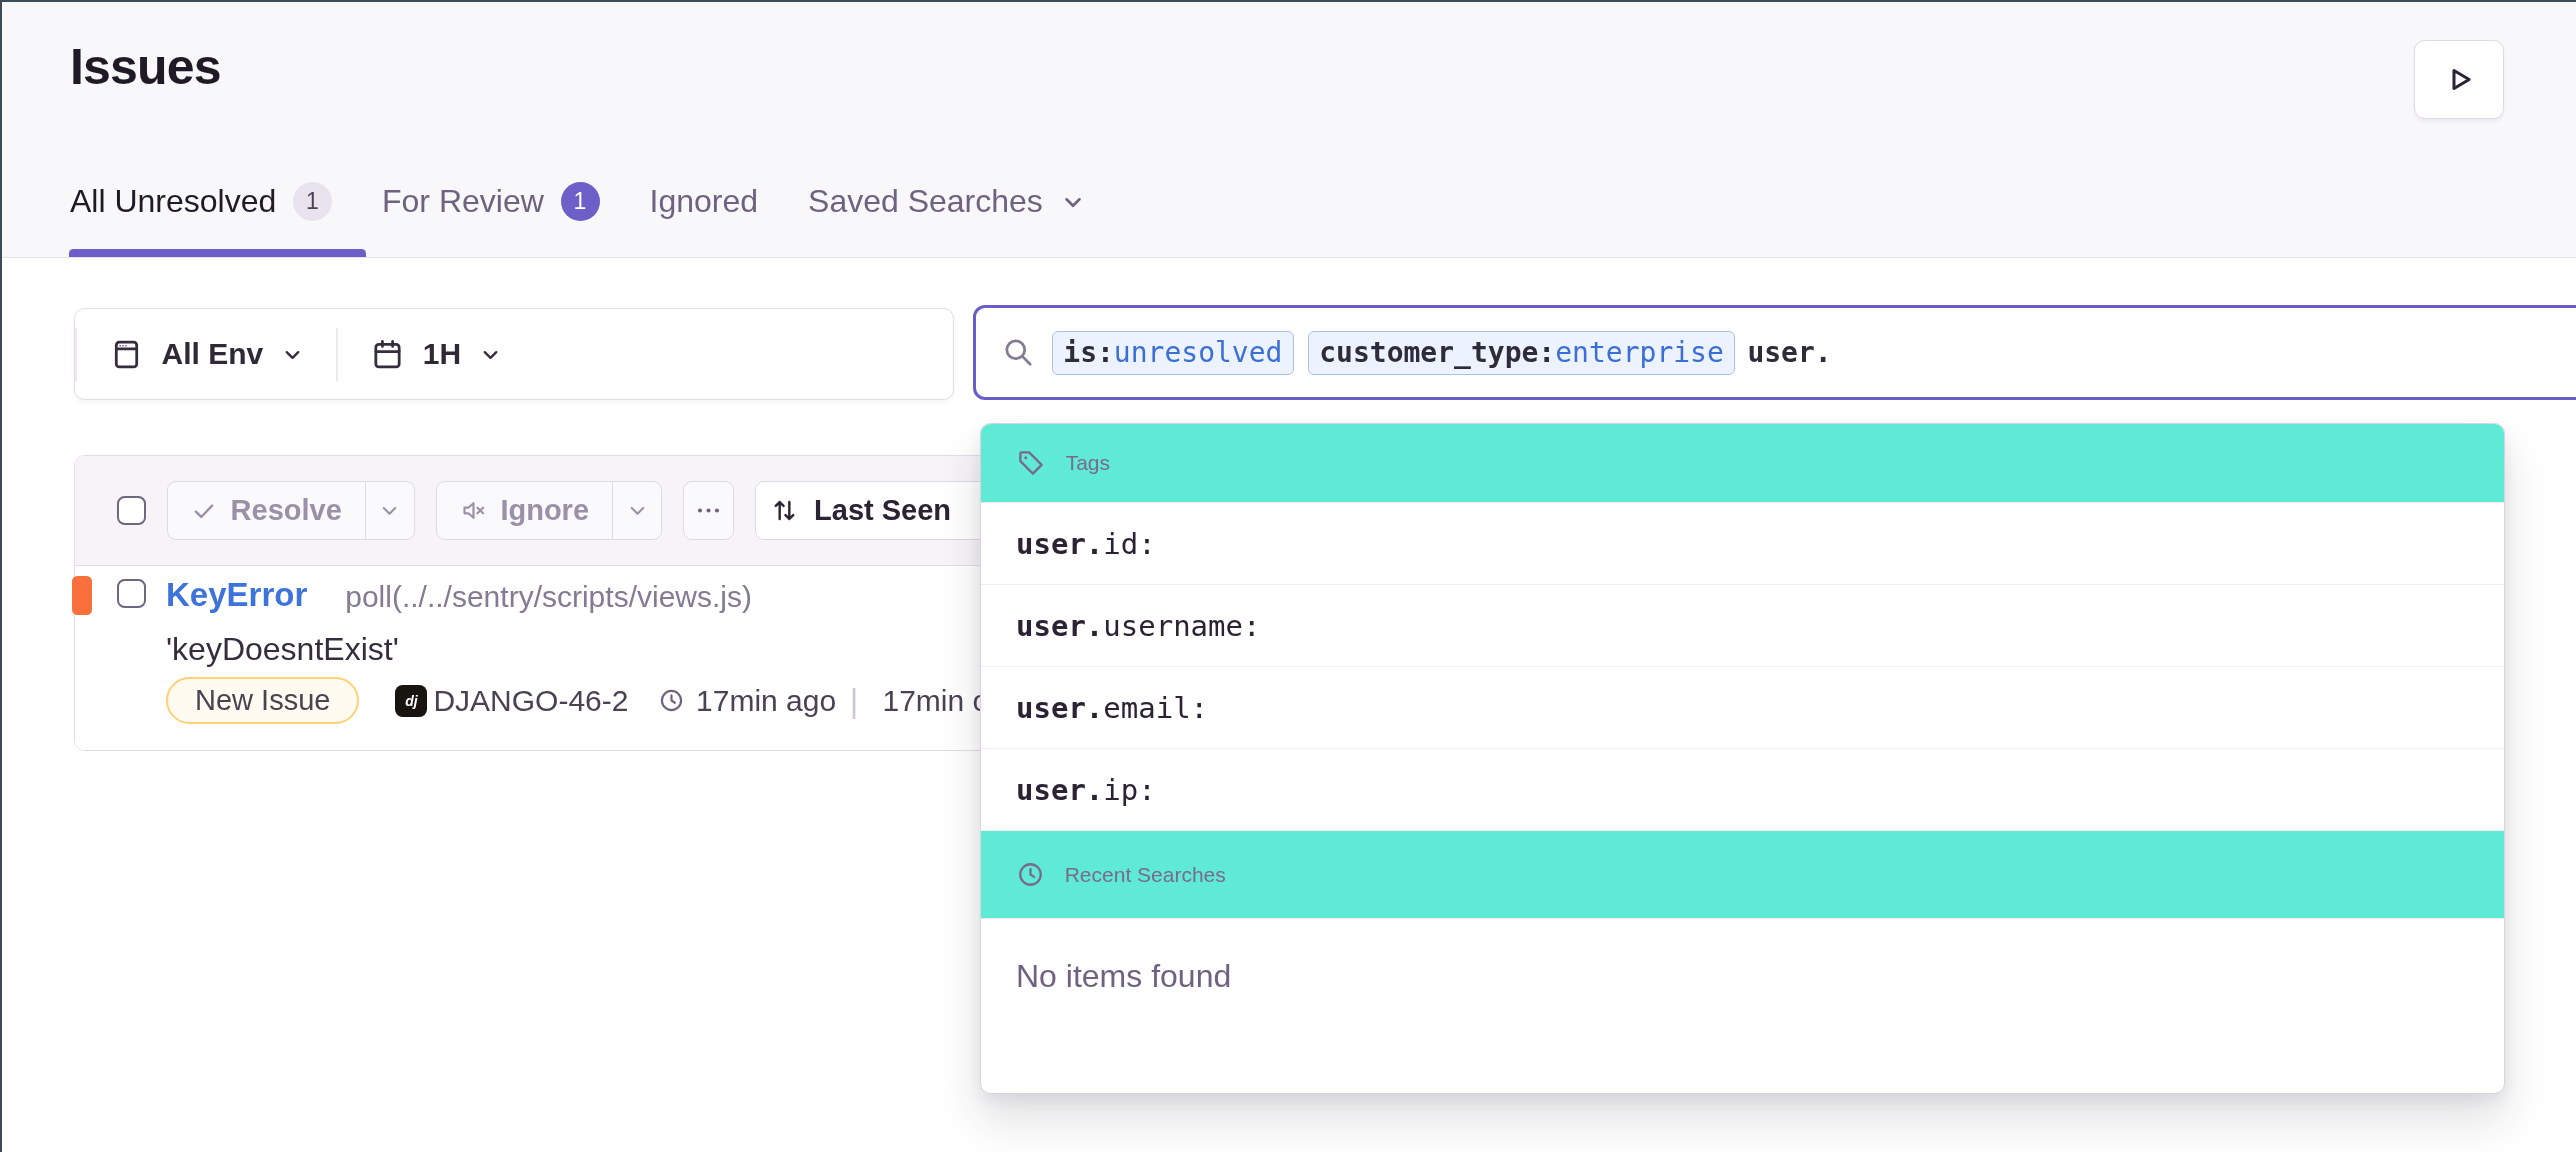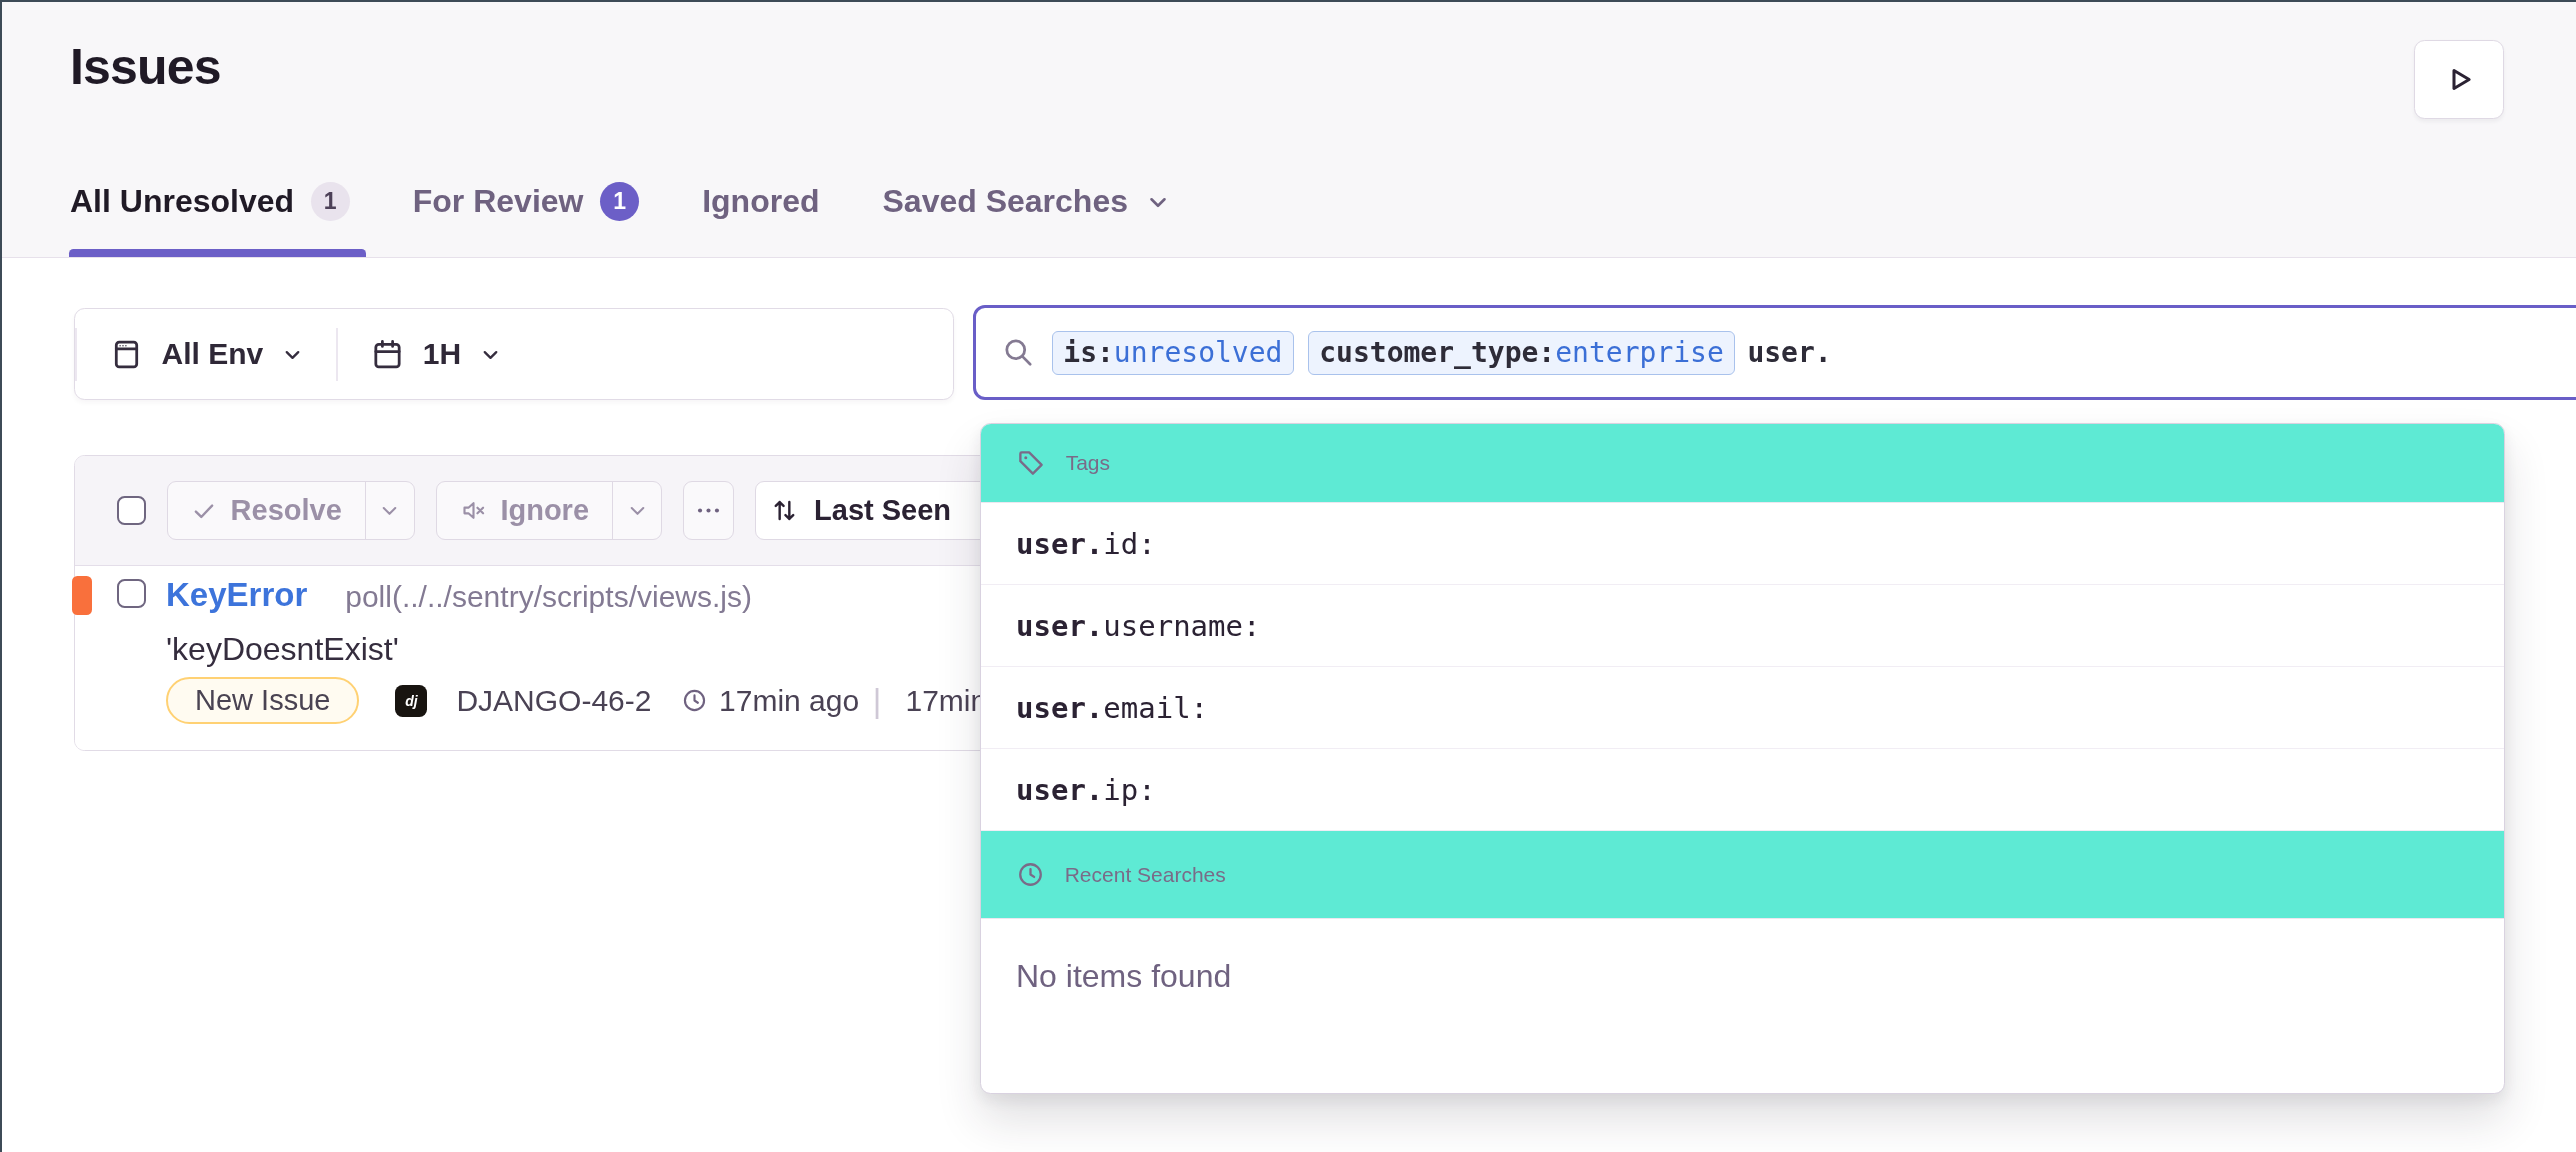--- a/index.html
+++ b/index.html
@@ -8,21 +8,21 @@
     font-family:"Liberation Sans",sans-serif;color:#2b2233;overflow:hidden;
     border-top:2.3px solid #3d4b57;border-left:2.3px solid #3d4b57;box-sizing:border-box;
   }
   svg{display:block;}
   .stroke{fill:none;stroke-linecap:round;stroke-linejoin:round;}
 
   
   .header{position:absolute;left:0;top:0;width:100%;height:256px;background:#f8f7f9;border-bottom:1.5px solid #e7e1eb;box-sizing:border-box;}
   .page-title{position:absolute;left:68px;top:36px;font-size:50px;font-weight:bold;color:#201a26;letter-spacing:-0.8px;margin:0;}
   .play-btn{position:absolute;left:2412px;top:38px;width:90px;height:79px;background:#fff;border:1.5px solid #dfd9e4;border-radius:10.6px;box-sizing:border-box;display:flex;align-items:center;justify-content:center;box-shadow:0 2.3px 3.8px rgba(43,34,51,.05);cursor:pointer;}
-  .tabs{position:absolute;left:68px;top:180px;display:flex;gap:63px;font-size:32px;color:#6f6280;font-weight:bold;}
+  .tabs{position:absolute;left:68px;top:180px;display:flex;gap:50px;font-size:32px;color:#6f6280;}
   .tab{display:flex;align-items:center;gap:16.7px;cursor:pointer;}
   .tab.active{color:#201a26;}
   .count-badge{min-width:39px;height:39px;padding:0 9px;border-radius:20.4px;background:#e9e3ed;color:#4d4158;font-size:23px;display:flex;align-items:center;justify-content:center;box-sizing:border-box;}
   .count-badge.purple{background:#6c5fc7;color:#fff;}
   .tab-underline{position:absolute;left:67px;top:247px;width:297px;height:7.6px;background:#6c5fc7;border-radius:4.5px 4.5px 0 0;}
 
   
   .filter-bar{position:absolute;left:72px;top:306px;width:880px;height:92px;background:#fff;border:1.5px solid #e1dbe6;border-radius:10.6px;box-sizing:border-box;display:flex;align-items:center;box-shadow:0 3px 5.3px rgba(43,34,51,.04);}
   .filter-btn{display:flex;align-items:center;gap:18px;padding:0 32px;font-size:30px;font-weight:bold;color:#2f2837;cursor:pointer;height:100%;}
   .filter-divider{width:1.5px;height:53px;background:#ece7f0;}
@@ -51,21 +51,21 @@
   .issue-row{position:relative;height:184px;background:#fff;border-radius:0 0 9px 9px;}
   .level-bar{position:absolute;left:-3px;top:9.8px;width:20.4px;height:39px;background:#f9703c;border-radius:5.3px;}
   .row-check{position:absolute;left:42px;top:13px;}
   .title-line{position:absolute;left:91px;top:9.8px;display:flex;align-items:flex-end;gap:38px;white-space:nowrap;}
   .issue-title{font-size:33px;font-weight:bold;color:#3d74db;cursor:pointer;}
   .issue-culprit{font-size:30px;color:#837a93;}
   .issue-message{position:absolute;left:91px;top:65px;font-size:32px;color:#352d3e;}
   .issue-meta{position:absolute;left:91px;top:111px;display:flex;align-items:center;font-size:30px;color:#4a4254;}
   .new-badge{height:47px;padding:0 27px;border:2.3px solid #ffd173;background:#fffbf1;border-radius:26px;display:flex;align-items:center;font-size:29px;color:#4a4352;box-sizing:border-box;}
   .platform-icon{width:32px;height:32px;background:#181410;border-radius:7.6px;color:#fff;font-weight:bold;font-style:italic;font-size:14px;display:flex;align-items:center;justify-content:center;margin-left:36px;}
-  .short-id{margin-left:29px;}
+  .short-id{margin-left:6px;}
   .meta-clock{margin-left:30px;}
   .meta-time{margin-left:10.6px;}
   .meta-sep{margin:0 13.6px;color:#cfc8d6;font-size:33px;}
 
   
   .search-dropdown{position:absolute;left:978px;top:421px;width:1525px;height:671px;background:#fff;border:1.5px solid #d9d2e0;border-radius:10.6px;box-sizing:border-box;overflow:hidden;z-index:6;box-shadow:0 26px 45px rgba(43,34,51,.14),0 6px 13.6px rgba(43,34,51,.08);}
   .dd-header{height:79px;background:#5eead4;border-bottom:1.5px solid #ece7f0;display:flex;align-items:center;gap:19.7px;padding:0 35px;color:#7a6b88;font-size:21px;box-sizing:border-box;}
   .dd-item{height:82px;display:flex;align-items:center;padding:0 35px;font-family:"DejaVu Sans Mono",monospace;font-size:29px;color:#2b2233;border-bottom:1.5px solid #f1edf4;box-sizing:border-box;cursor:pointer;}
   .dd-item .match{font-weight:bold;}
   .dd-header.recent{height:88px;border-bottom:1.5px solid #ece7f0;}

